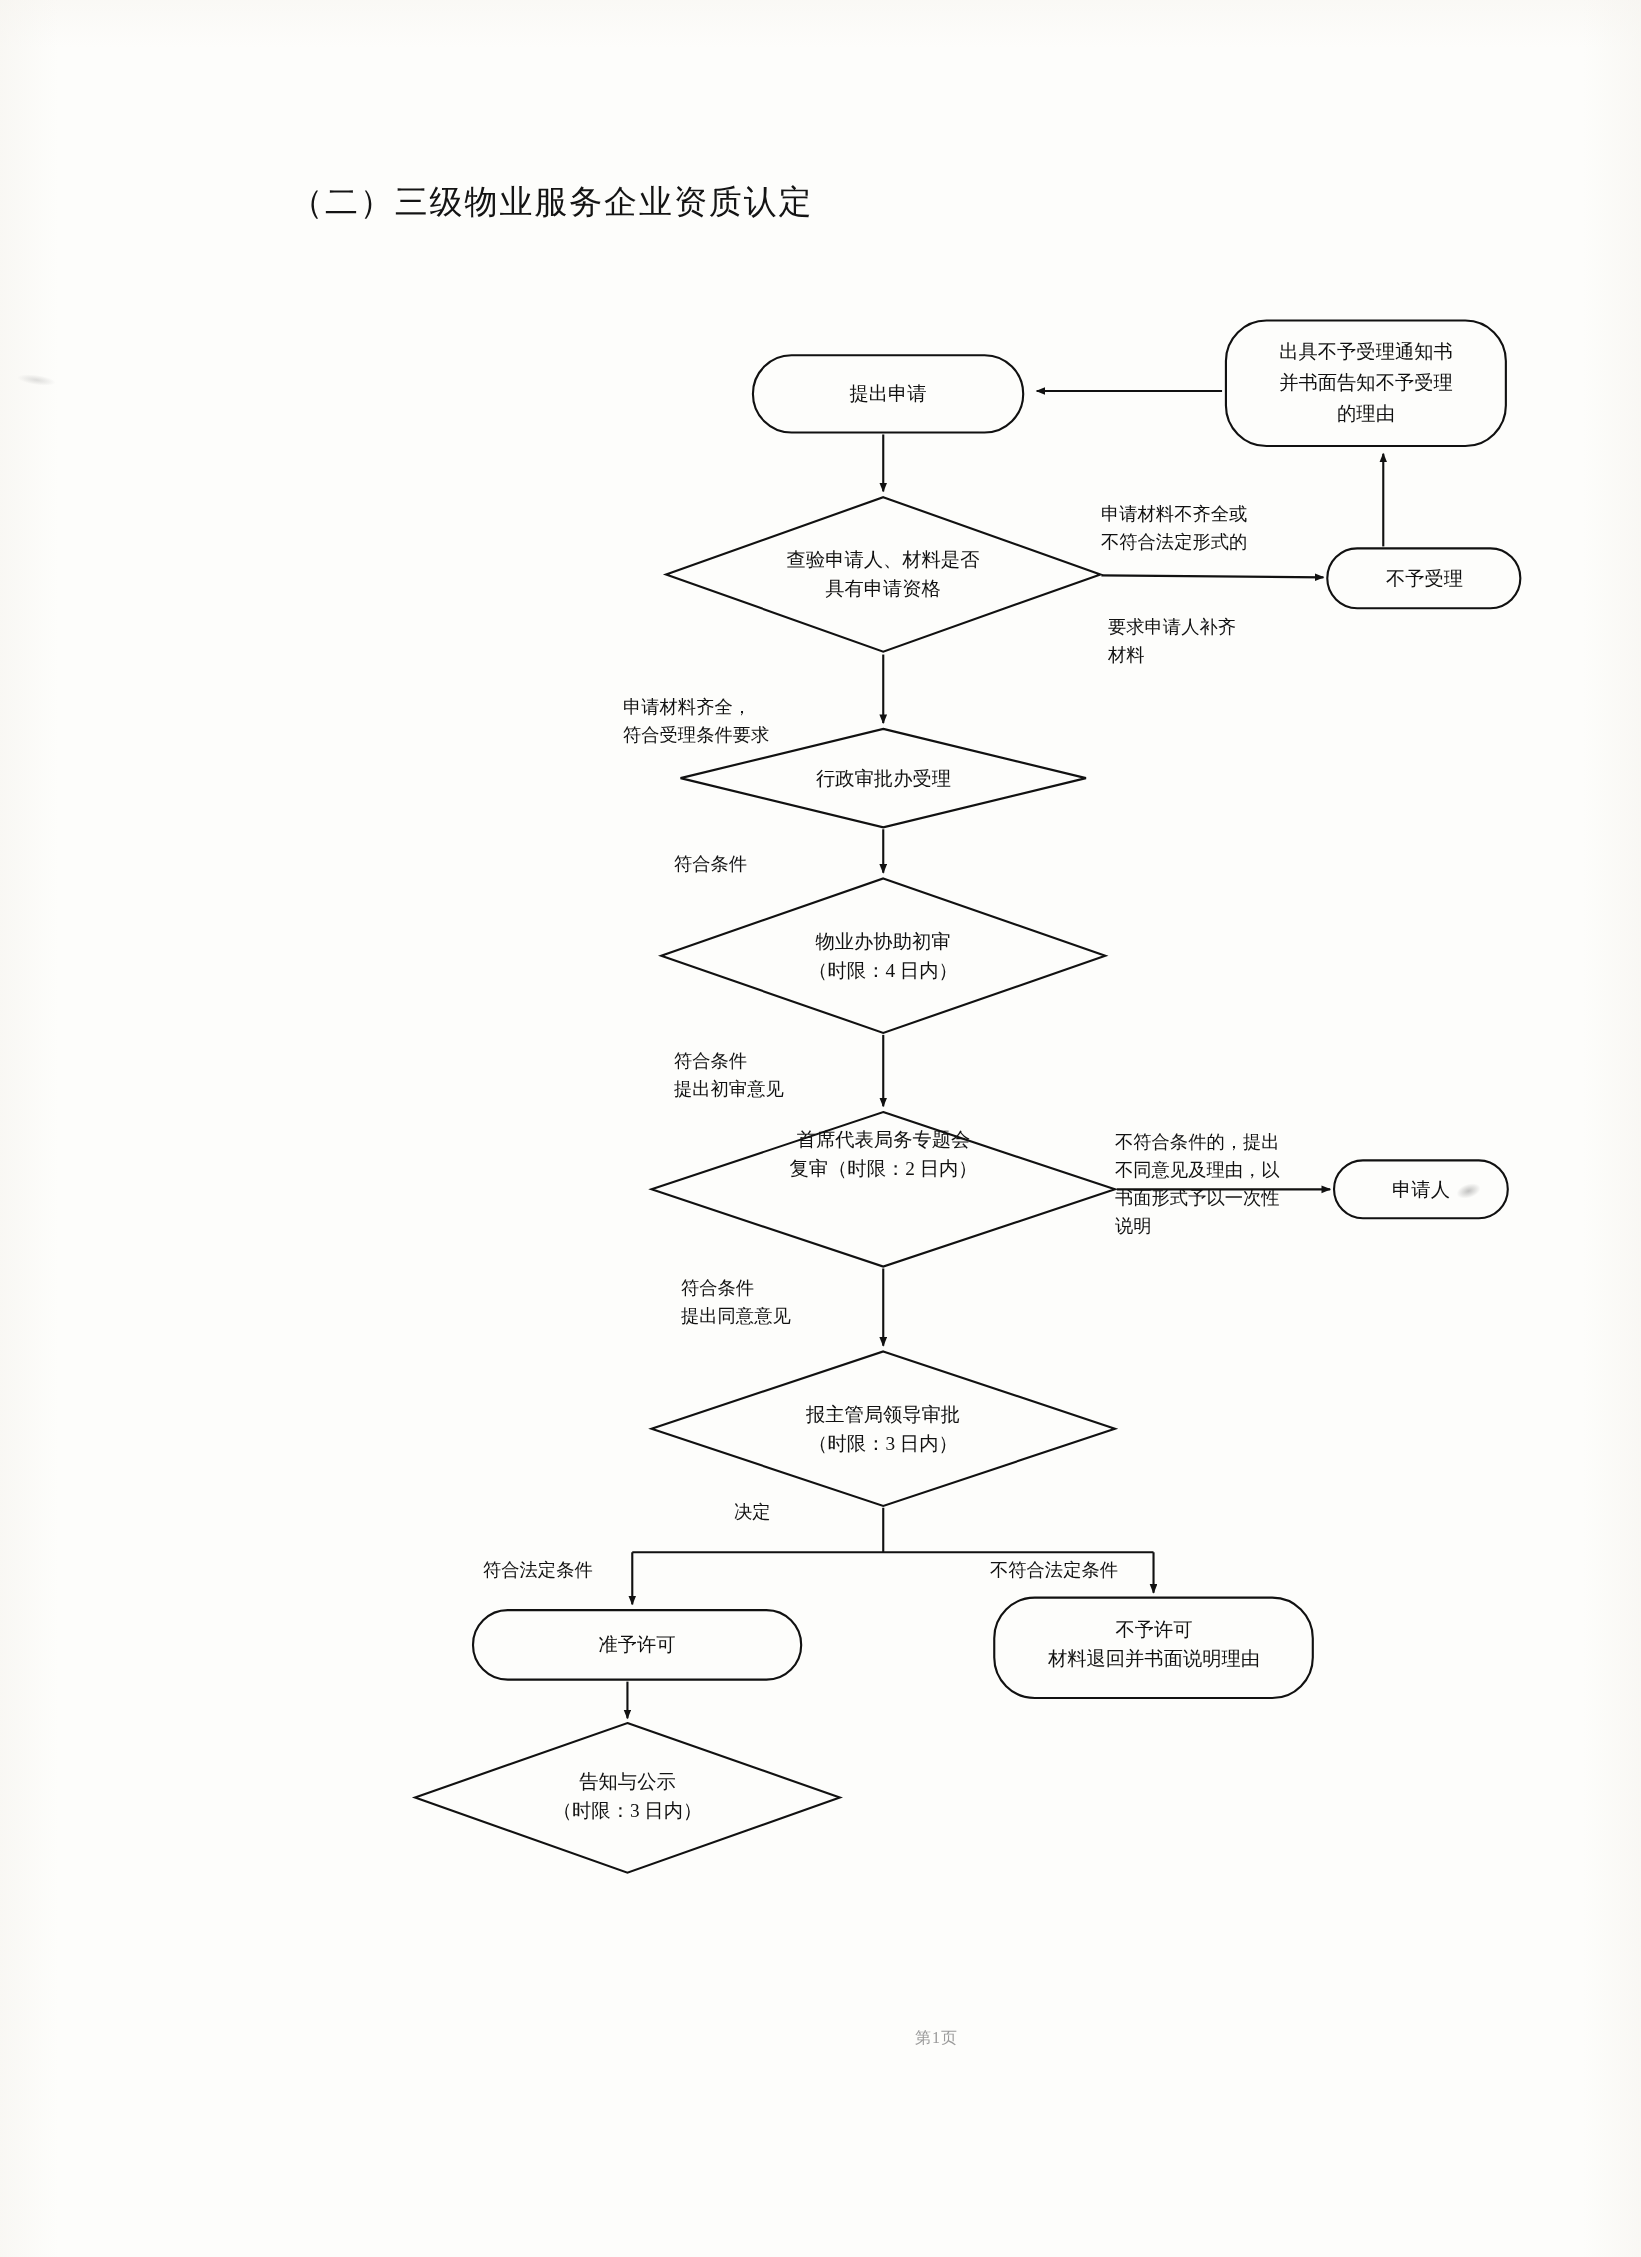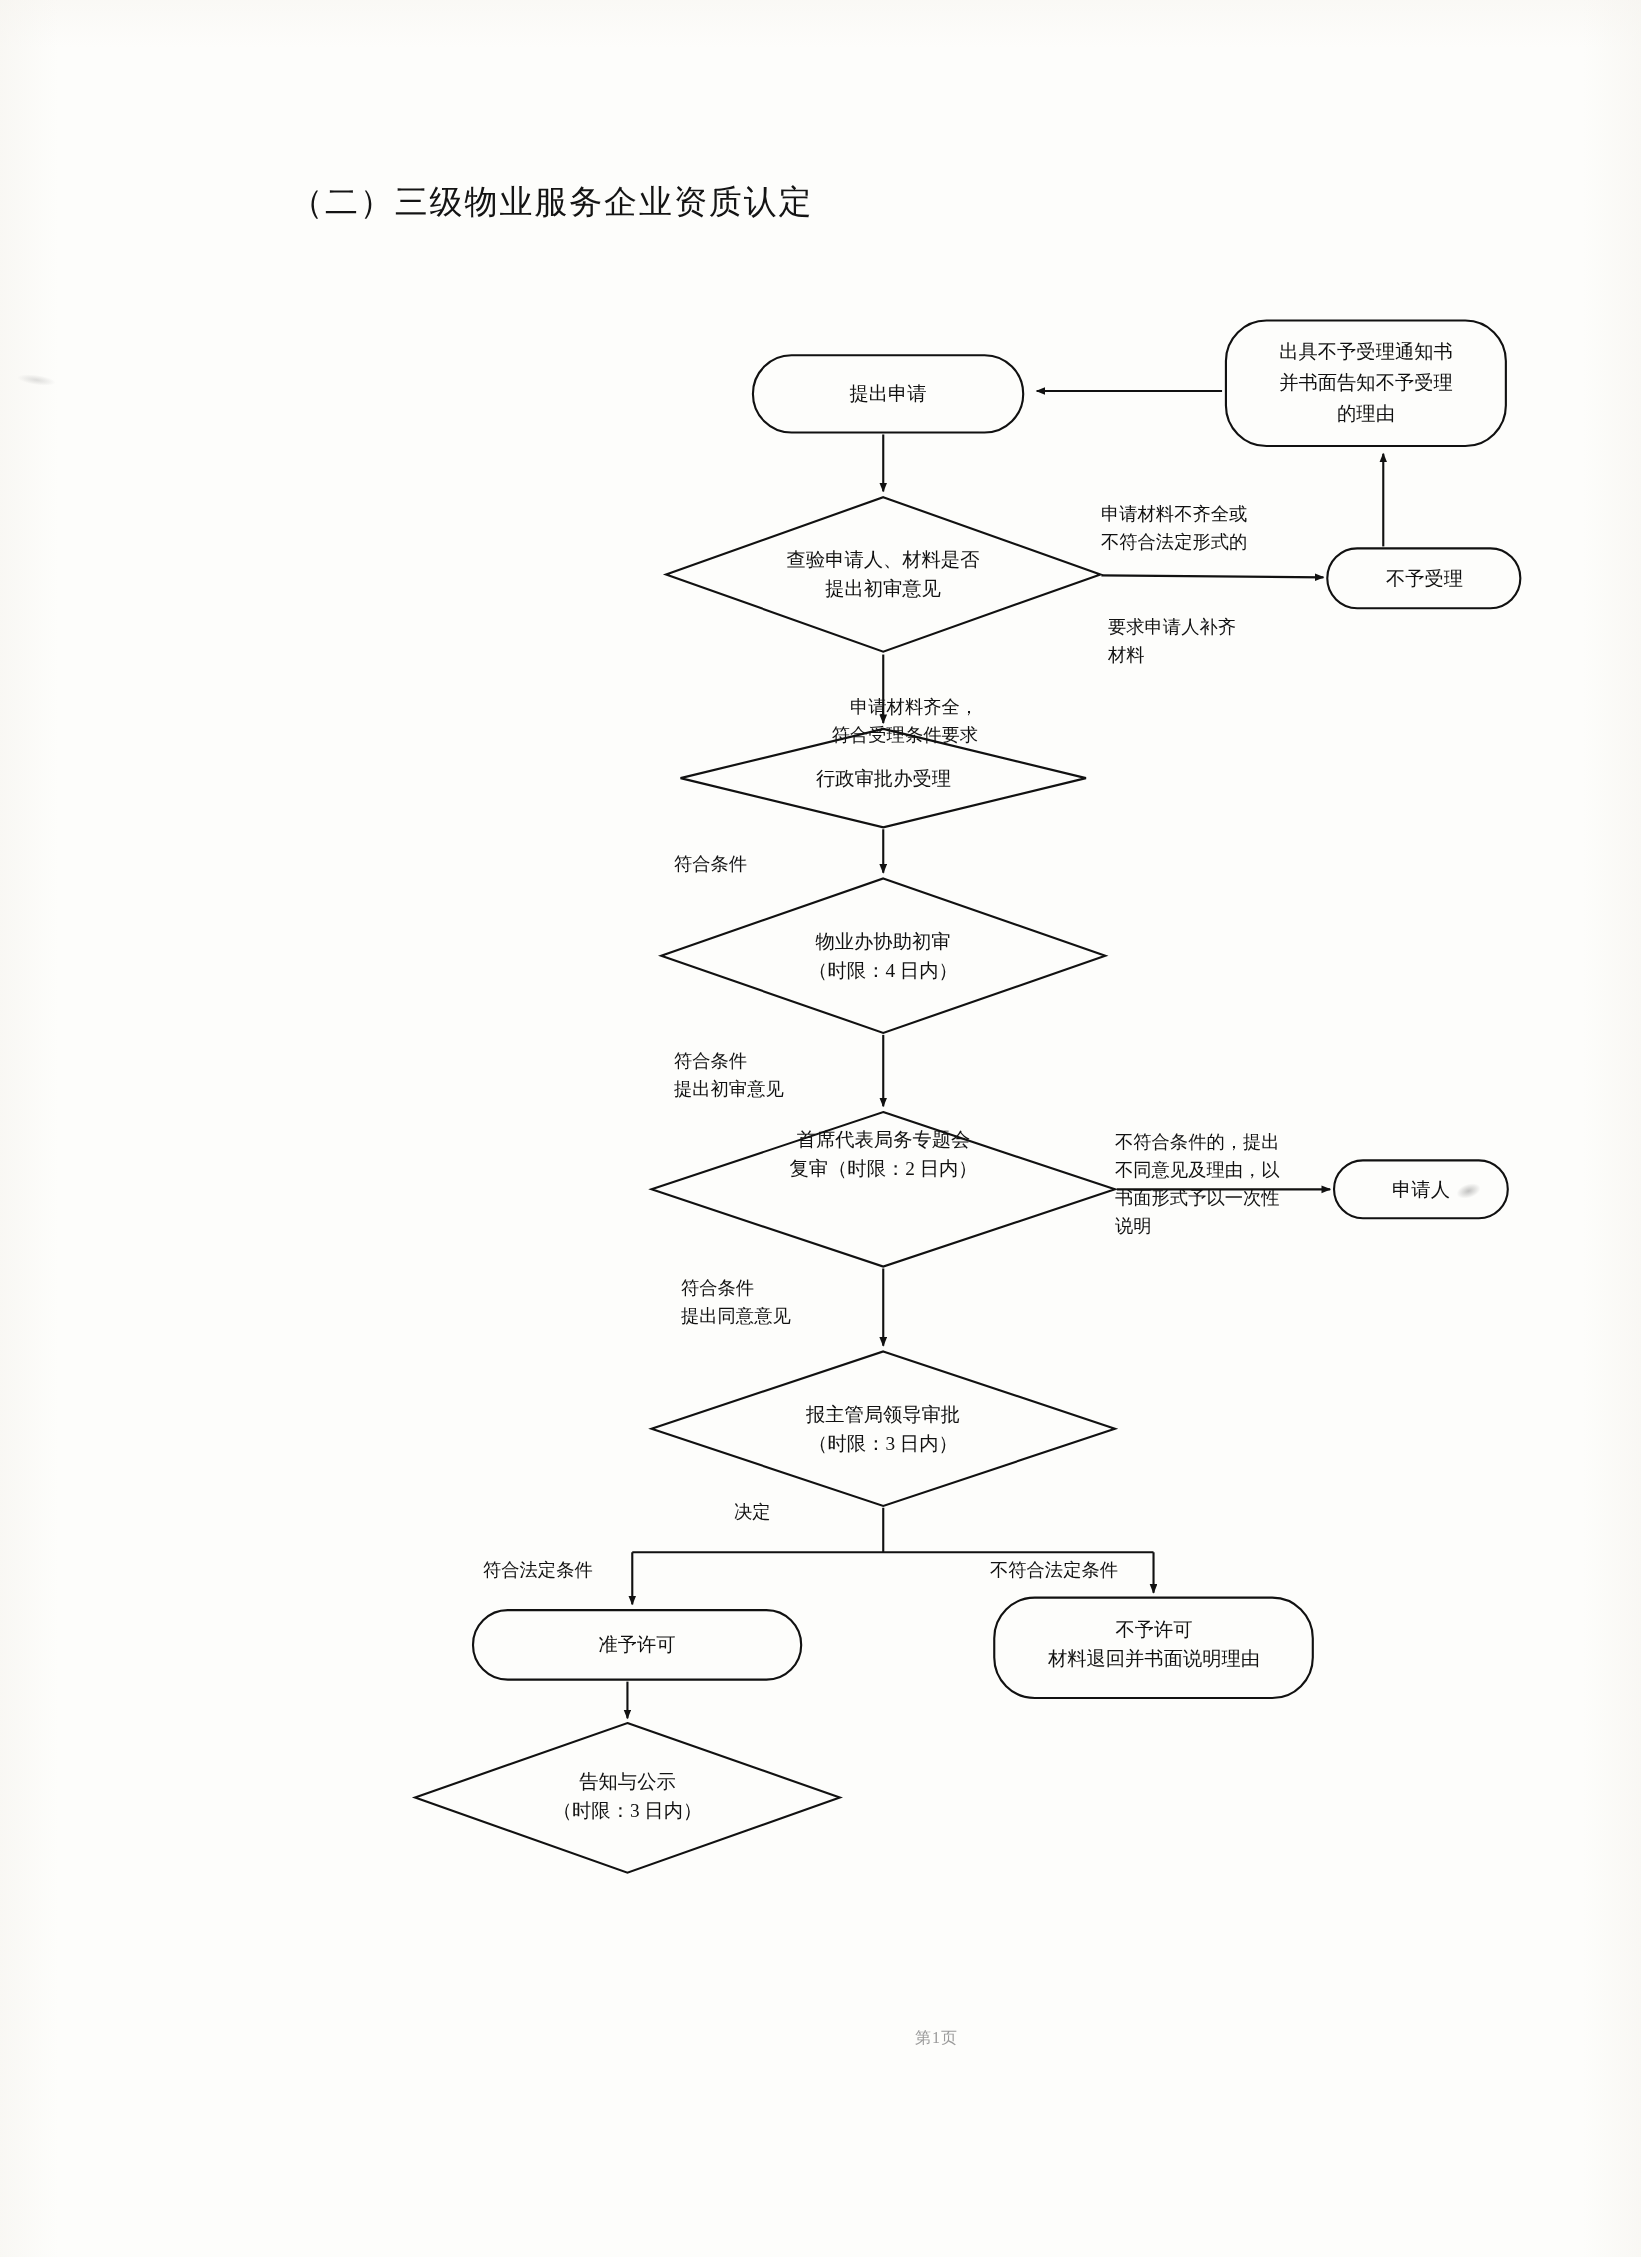--- a/index.html
+++ b/index.html
@@ -153,41 +153,41 @@
 
       <path d="M650,1742 L650,1780" marker-end="url(#arrow)"></path>
     </g>
   </svg>
 
   <div class="node-label" style="left:753px; top:379px; width:270px;">提出申请</div>
   <div class="node-label" style="left:1228px; top:336px; width:276px; line-height:31px;">出具不予受理通知书
 并书面告知不予受理
 的理由</div>
   <div class="node-label" style="left:748px; top:545px; width:270px;">查验申请人、材料是否
-提出初审意见</div>
+具有申请资格</div>
   <div class="node-label" style="left:1328px; top:564px; width:193px;">不予受理</div>
   <div class="node-label" style="left:758px; top:764px; width:251px;">行政审批办受理</div>
   <div class="node-label" style="left:748px; top:927px; width:270px;">物业办协助初审
 （时限：4 日内）</div>
   <div class="node-label" style="left:734px; top:1125px; width:299px;">首席代表局务专题会
 复审（时限：2 日内）</div>
   <div class="node-label" style="left:1334px; top:1175px; width:174px;">申请人</div>
   <div class="node-label" style="left:743px; top:1400px; width:280px;">报主管局领导审批
 （时限：3 日内）</div>
   <div class="node-label" style="left:473px; top:1630px; width:328px;">准予许可</div>
   <div class="node-label" style="left:990px; top:1615px; width:328px;">不予许可
 材料退回并书面说明理由</div>
   <div class="node-label" style="left:502px; top:1767px; width:251px;">告知与公示
 （时限：3 日内）</div>
 
   <div class="edge-label" style="left:1101px; top:500px; width:261px;">申请材料不齐全或
 不符合法定形式的</div>
   <div class="edge-label" style="left:1108px; top:613px; width:222px;">要求申请人补齐
 材料</div>
-  <div class="edge-label" style="left:688px; top:693px; width:290px;text-align:right;">申请材料齐全，
+  <div class="edge-label" style="left:623px; top:693px; width:290px;">申请材料齐全，
 符合受理条件要求</div>
   <div class="edge-label" style="left:674px; top:850px; width:154px;">符合条件</div>
   <div class="edge-label" style="left:674px; top:1047px; width:193px;">符合条件
 提出初审意见</div>
   <div class="edge-label" style="left:1115px; top:1128px; width:227px;">不符合条件的，提出
 不同意见及理由，以
 书面形式予以一次性
 说明</div>
   <div class="edge-label" style="left:681px; top:1274px; width:203px;">符合条件
 提出同意意见</div>

